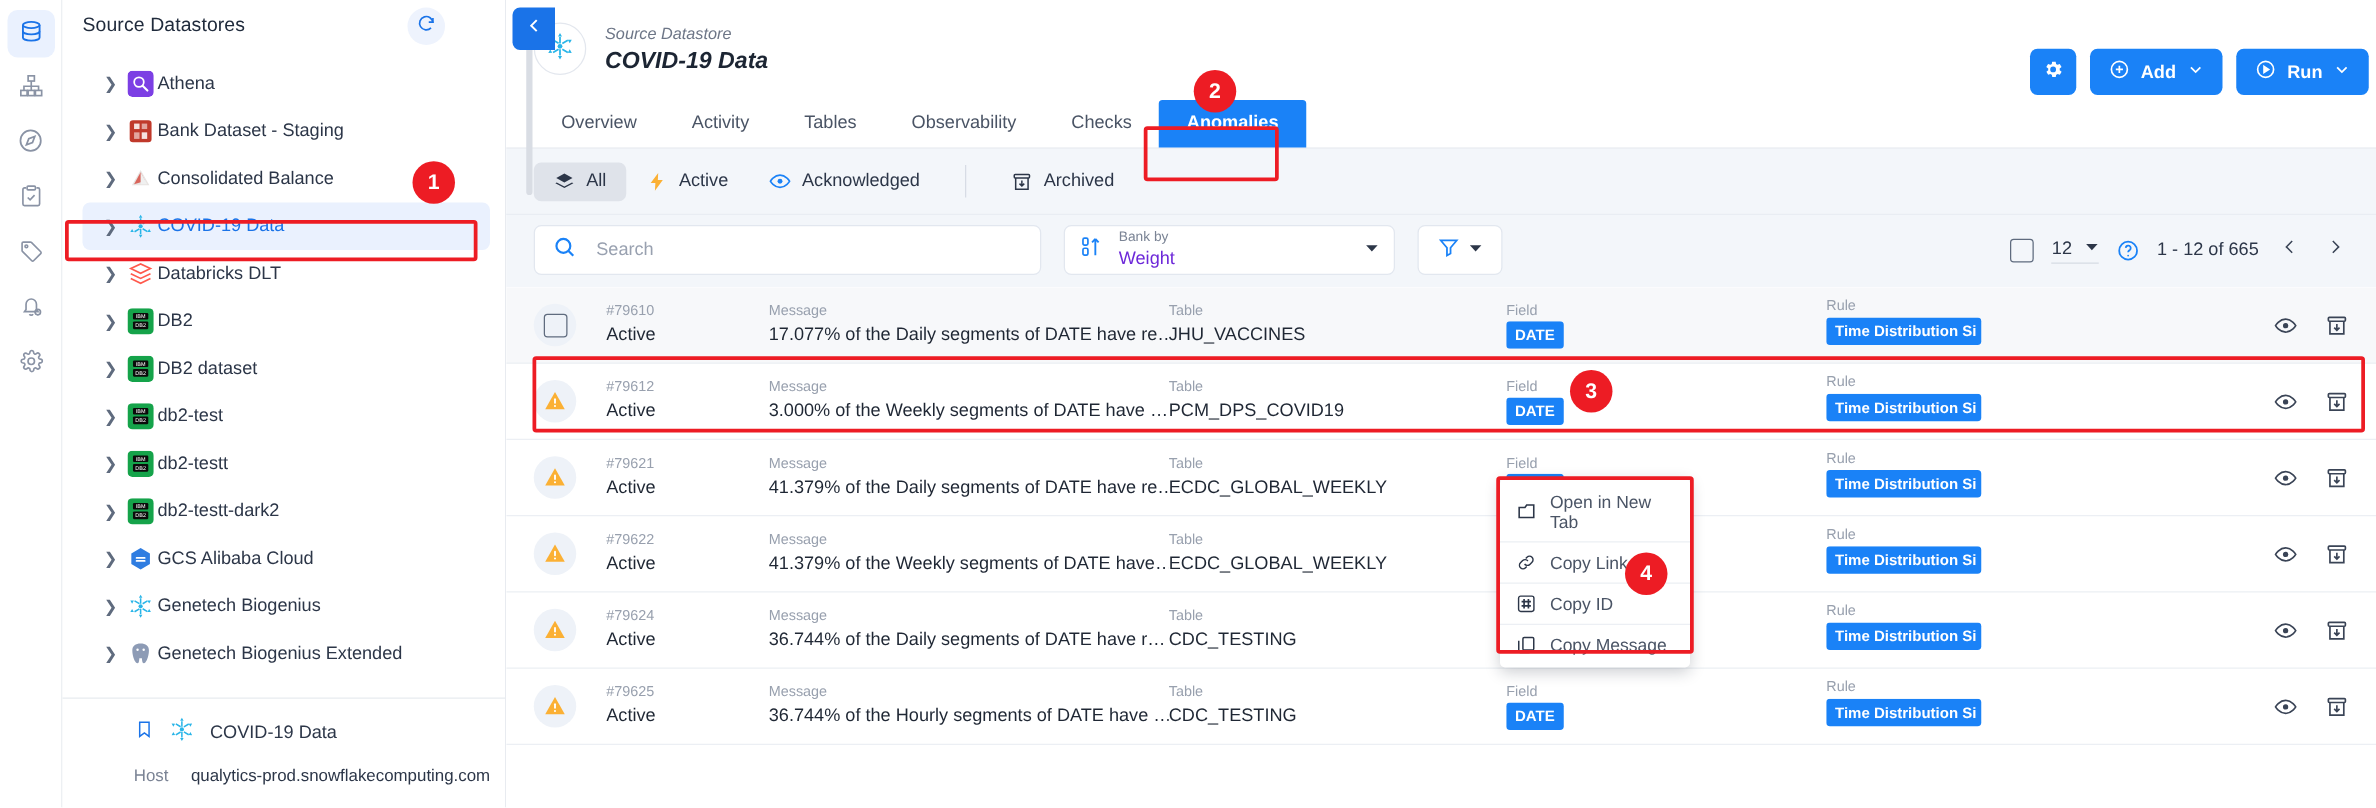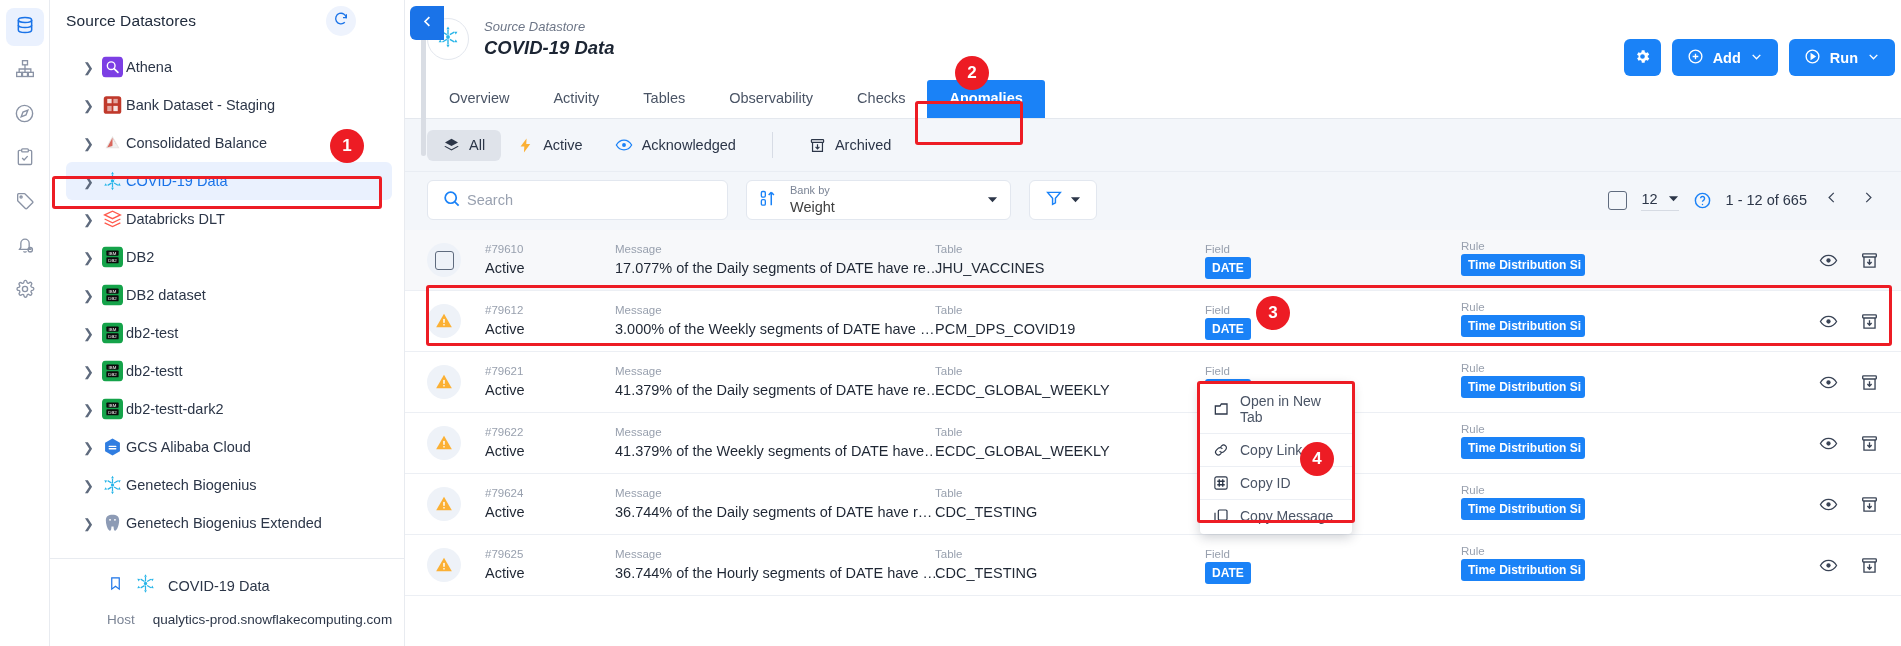--- a/index.html
+++ b/index.html
@@ -97,33 +97,33 @@
     background: #f3f6fa; display: flex; align-items: center; gap: 0;
     padding: 10px 22px; border-bottom: 1px solid #e9edf3;
   }
   .subtab { display: flex; align-items: center; gap: 9px; padding: 7px 16px;
             font-size: 14.5px; color: #2c3648; border-radius: 6px; cursor: pointer; }
   .subtab.active { background: #dfe3ea; }
   .subdiv { width: 1px; height: 26px; background: #d7dce5; margin: 0 20px; }
 
   .toolbar { background: #f3f6fa; display: flex; align-items: center; padding: 8px 22px 10px; gap: 18px; }
   .search-box {
-    width: 301px; height: 40px; background: #fff; border: 1px solid #e2e7ef;
-    border-radius: 6px; display: flex; align-items: center; gap: 6px; padding: 0 14px;
+    width: 406px; height: 40px; background: #fff; border: 1px solid #e2e7ef;
+    border-radius: 6px; display: flex; align-items: center; gap: 16px; padding: 0 14px;
   }
   .search-box input { border: 0; outline: 0; font-size: 14.5px; color: #2c3648;
                       font-family: "Liberation Sans", sans-serif; background: transparent; width: 100%; }
   .search-box input::placeholder { color: #99a1b0; }
   .sortby {
     width: 265px; height: 40px; background: #fff; border: 1px solid #e2e7ef;
     border-radius: 6px; display: flex; align-items: center; gap: 12px; padding: 0 12px; cursor: pointer;
   }
   .sortby-txt { flex: 1; }
   .sortby-label { font-size: 11px; color: #7b8495; line-height: 1.25; }
-  .sortby-val { font-size: 14.5px; color: #404040; line-height: 1.25; }
+  .sortby-val { font-size: 14.5px; color: #6d28d9; line-height: 1.25; }
   .filter-btn {
     width: 68px; height: 40px; background: #fff; border: 1px solid #e2e7ef;
     border-radius: 6px; display: flex; align-items: center; justify-content: center; gap: 7px; cursor: pointer;
   }
   .pager { margin-left: auto; display: flex; align-items: center; gap: 14px; }
   .pg-check { width: 19px; height: 19px; border: 1.8px solid #5f6b7e; border-radius: 3px; cursor: pointer; }
   .pg-size { display: flex; align-items: center; gap: 10px; cursor: pointer;
              border-bottom: 1px solid #d6dbe3; padding-bottom: 2px; }
   .pg-size-val { font-size: 14.5px; color: #2c3648; }
   .pg-count { font-size: 14.5px; color: #2c3648; }

